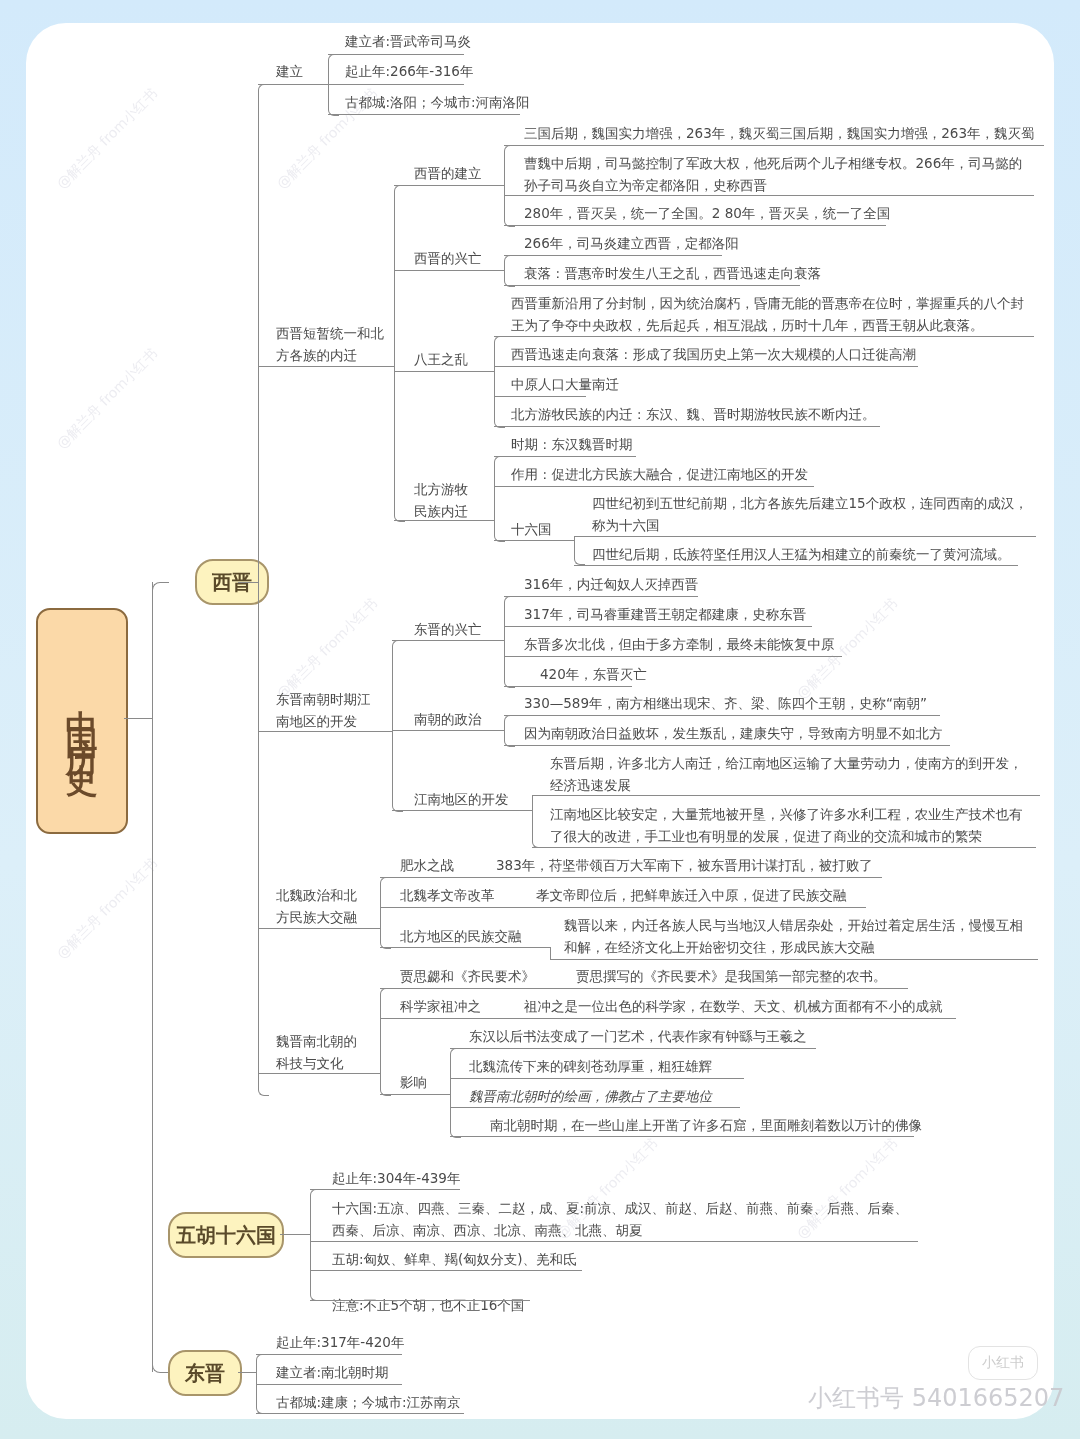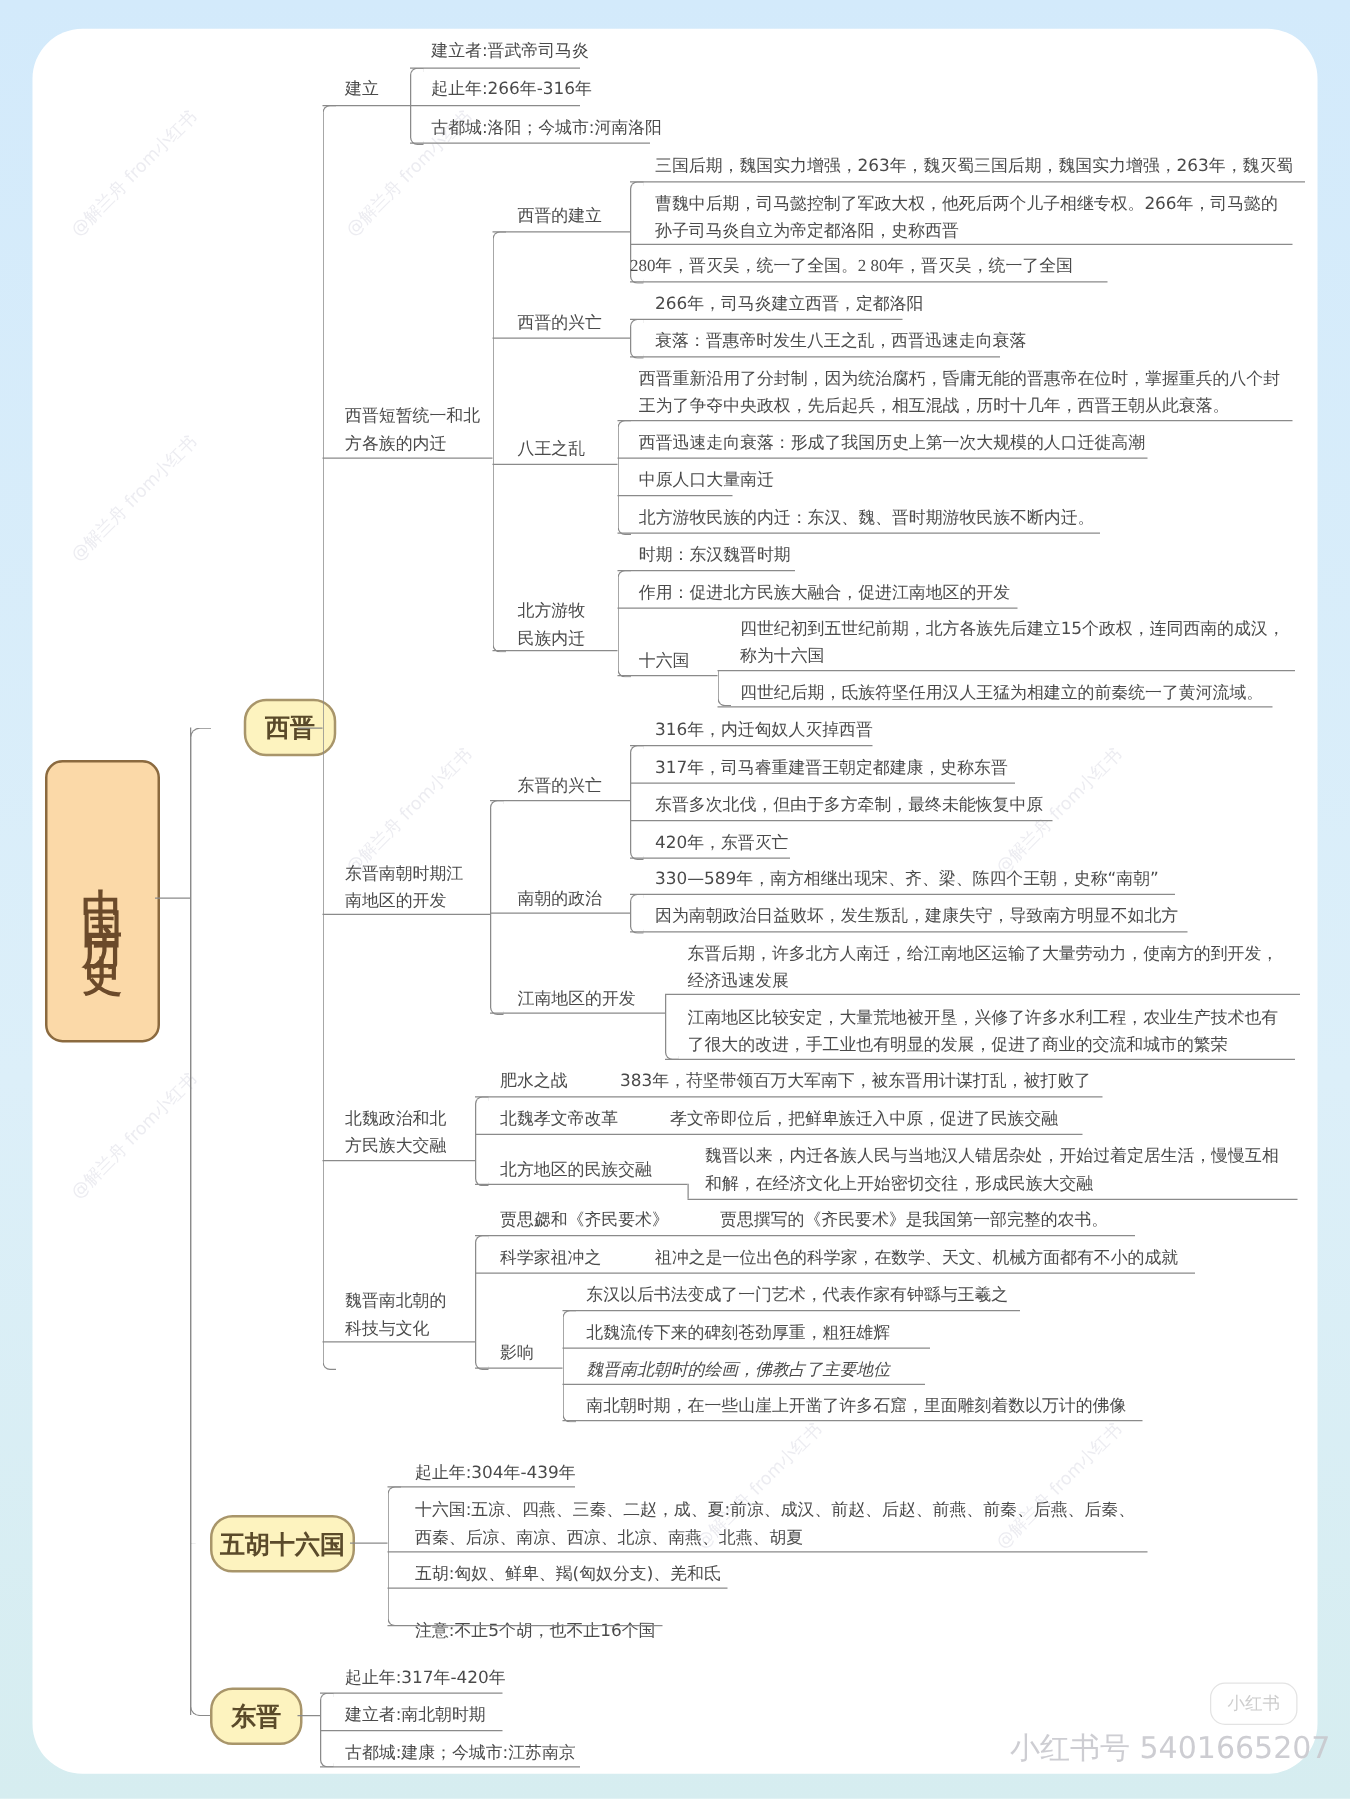--- a/index.html
+++ b/index.html
@@ -69,21 +69,21 @@
 <div class="ul" style="left:258px;top:366px;width:136px;"></div>
 <div class="br" style="left:394px;top:185px;width:10px;height:335px;"></div>
 
 <div class="t" style="left:414px;top:162px;">西晋的建立</div>
 <div class="ul" style="left:394px;top:185px;width:110px;"></div>
 <div class="br" style="left:504px;top:145px;width:10px;height:80px;"></div>
 <div class="t" style="left:524px;top:122px;">三国后期，魏国实力增强，263年，魏灭蜀三国后期，魏国实力增强，263年，魏灭蜀</div>
 <div class="ul" style="left:504px;top:145px;width:540px;"></div>
 <div class="t ml" style="left:524px;top:152px;width:510px;">曹魏中后期，司马懿控制了军政大权，他死后两个儿子相继专权。266年，司马懿的孙子司马炎自立为帝定都洛阳，史称西晋</div>
 <div class="ul" style="left:504px;top:195px;width:530px;"></div>
-<div class="t" style="left:504px;top:202px;font-family:Liberation Serif, serif;">280年，晋灭吴，统一了全国。2 80年，晋灭吴，统一了全国</div>
+<div class="t" style="left:524px;top:202px;">280年，晋灭吴，统一了全国。2 80年，晋灭吴，统一了全国</div>
 <div class="ul" style="left:504px;top:225px;width:382px;"></div>
 
 <div class="t" style="left:414px;top:247px;">西晋的兴亡</div>
 <div class="ul" style="left:394px;top:270px;width:110px;"></div>
 <div class="br" style="left:504px;top:255px;width:10px;height:30px;"></div>
 <div class="t" style="left:524px;top:232px;">266年，司马炎建立西晋，定都洛阳</div>
 <div class="ul" style="left:504px;top:255px;width:218px;"></div>
 <div class="t" style="left:524px;top:262px;">衰落：晋惠帝时发生八王之乱，西晋迅速走向衰落</div>
 <div class="ul" style="left:504px;top:285px;width:296px;"></div>
 
@@ -120,21 +120,21 @@
 
 <div class="t" style="left:414px;top:618px;">东晋的兴亡</div>
 <div class="ul" style="left:392px;top:640px;width:112px;"></div>
 <div class="br" style="left:504px;top:596px;width:10px;height:90px;"></div>
 <div class="t" style="left:524px;top:573px;">316年，内迁匈奴人灭掉西晋</div>
 <div class="ul" style="left:504px;top:596px;width:194px;"></div>
 <div class="t" style="left:524px;top:603px;">317年，司马睿重建晋王朝定都建康，史称东晋</div>
 <div class="ul" style="left:504px;top:626px;width:308px;"></div>
 <div class="t" style="left:524px;top:633px;">东晋多次北伐，但由于多方牵制，最终未能恢复中原</div>
 <div class="ul" style="left:504px;top:656px;width:338px;"></div>
-<div class="t" style="left:524px;top:663px;">420年，东晋灭亡</div>
+<div class="t" style="left:540px;top:663px;">420年，东晋灭亡</div>
 <div class="ul" style="left:504px;top:686px;width:128px;"></div>
 
 <div class="t" style="left:414px;top:708px;">南朝的政治</div>
 <div class="ul" style="left:392px;top:730px;width:112px;"></div>
 <div class="br" style="left:504px;top:715px;width:10px;height:30px;"></div>
 <div class="t" style="left:524px;top:692px;">330—589年，南方相继出现宋、齐、梁、陈四个王朝，史称“南朝”</div>
 <div class="ul" style="left:504px;top:715px;width:436px;"></div>
 <div class="t" style="left:524px;top:722px;">因为南朝政治日益败坏，发生叛乱，建康失守，导致南方明显不如北方</div>
 <div class="ul" style="left:504px;top:745px;width:446px;"></div>
 
@@ -172,21 +172,21 @@
 <div class="ul" style="left:380px;top:1018px;width:576px;"></div>
 <div class="t" style="left:400px;top:1071px;">影响</div>
 <div class="ul" style="left:380px;top:1094px;width:70px;"></div>
 <div class="br" style="left:450px;top:1048px;width:10px;height:88px;"></div>
 <div class="t" style="left:469px;top:1025px;">东汉以后书法变成了一门艺术，代表作家有钟繇与王羲之</div>
 <div class="ul" style="left:450px;top:1048px;width:366px;"></div>
 <div class="t" style="left:469px;top:1055px;">北魏流传下来的碑刻苍劲厚重，粗狂雄辉</div>
 <div class="ul" style="left:450px;top:1078px;width:294px;"></div>
 <div class="t" style="left:469px;top:1085px;font-style:italic;">魏晋南北朝时的绘画，佛教占了主要地位</div>
 <div class="ul" style="left:450px;top:1107px;width:290px;"></div>
-<div class="t" style="left:469px;top:1114px;">南北朝时期，在一些山崖上开凿了许多石窟，里面雕刻着数以万计的佛像</div>
+<div class="t" style="left:490px;top:1114px;">南北朝时期，在一些山崖上开凿了许多石窟，里面雕刻着数以万计的佛像</div>
 <div class="ul" style="left:450px;top:1136px;width:464px;"></div>
 
 <div class="ul" style="left:280px;top:1234px;width:30px;"></div>
 <div class="br" style="left:310px;top:1189px;width:10px;height:110px;"></div>
 <div class="t" style="left:332px;top:1167px;">起止年:304年-439年</div>
 <div class="ul" style="left:310px;top:1189px;width:150px;"></div>
 <div class="t ml" style="left:332px;top:1197px;width:580px;">十六国:五凉、四燕、三秦、二赵，成、夏:前凉、成汉、前赵、后赵、前燕、前秦、后燕、后秦、西秦、后凉、南凉、西凉、北凉、南燕、北燕、胡夏</div>
 <div class="ul" style="left:310px;top:1241px;width:608px;"></div>
 <div class="t" style="left:332px;top:1248px;">五胡:匈奴、鲜卑、羯(匈奴分支)、羌和氐</div>
 <div class="ul" style="left:310px;top:1270px;width:272px;"></div>

